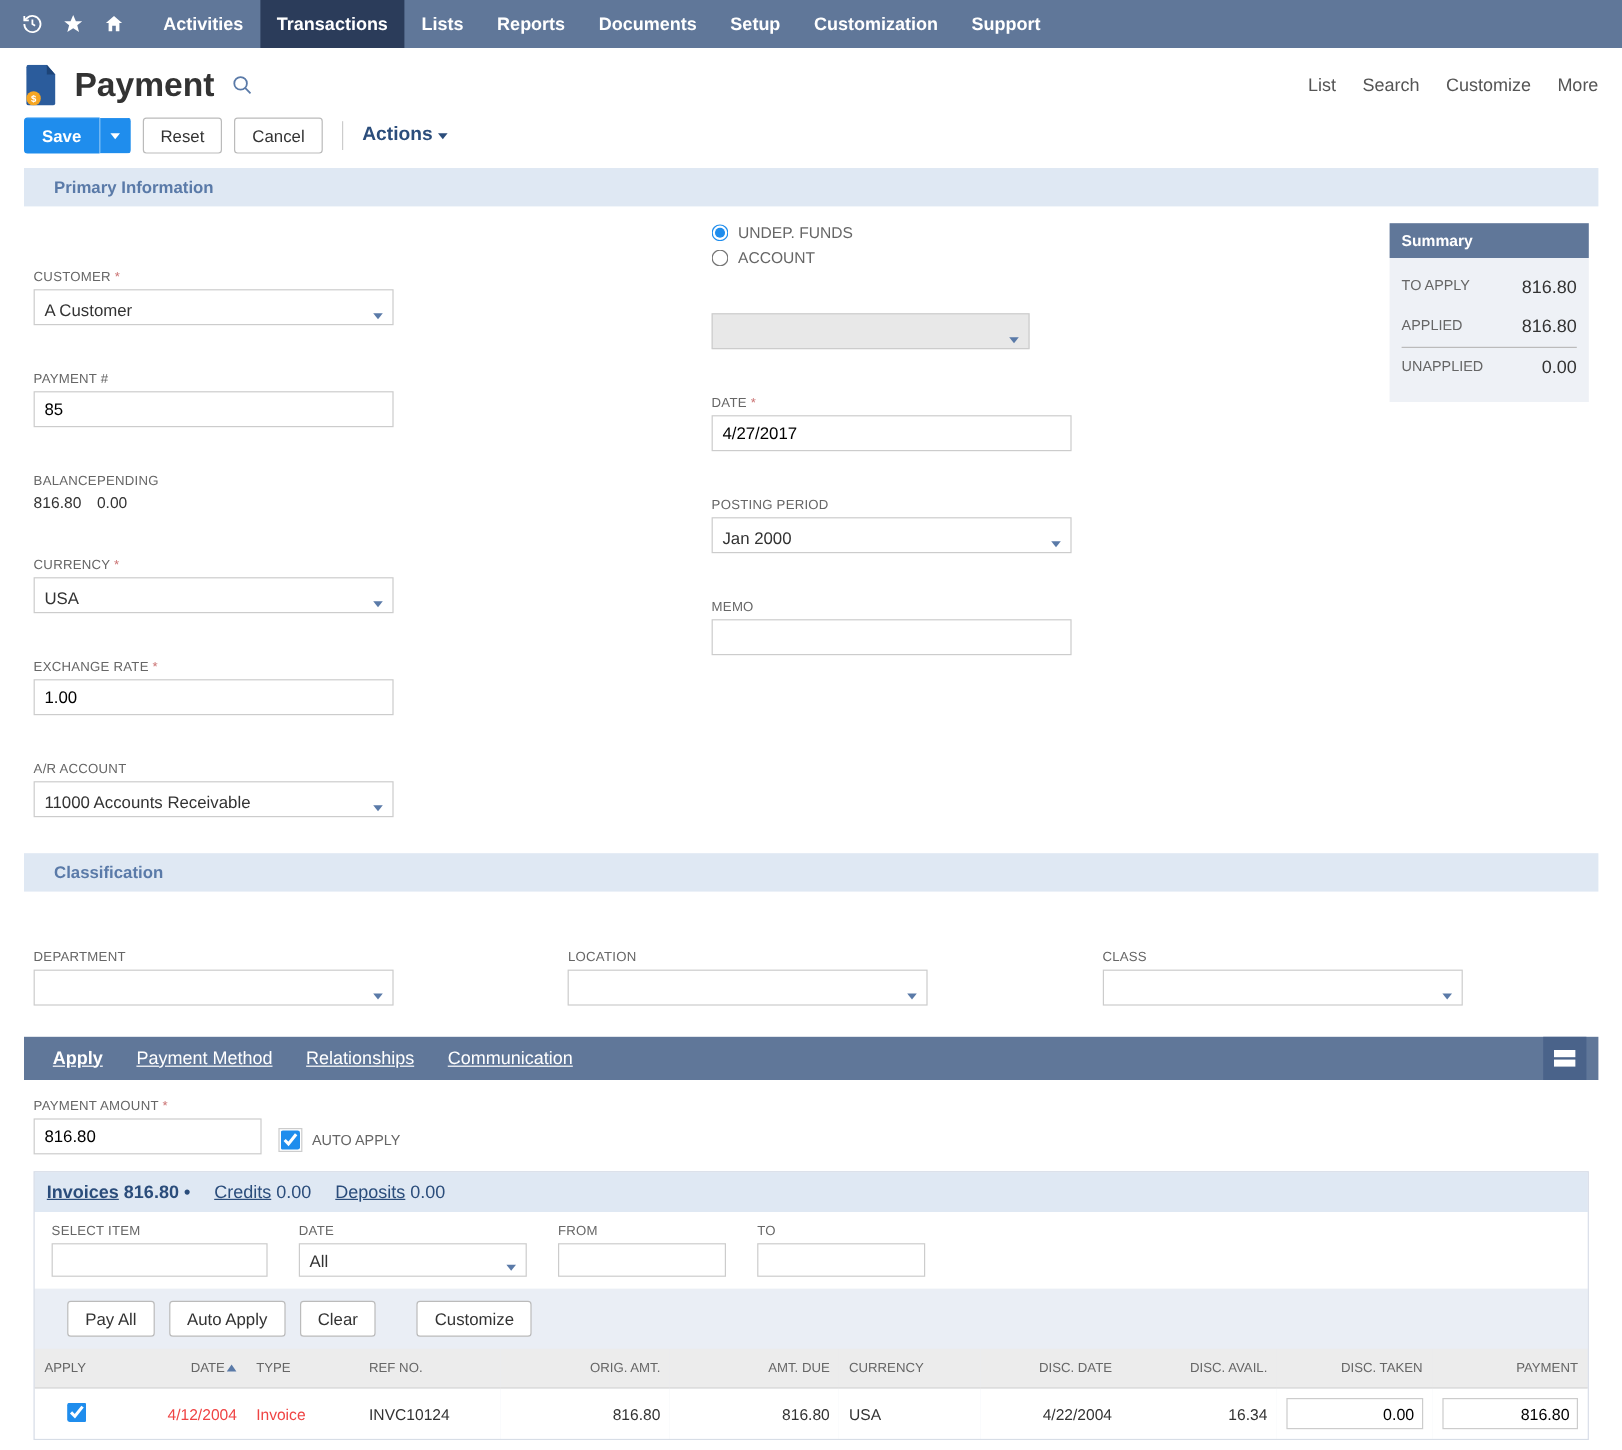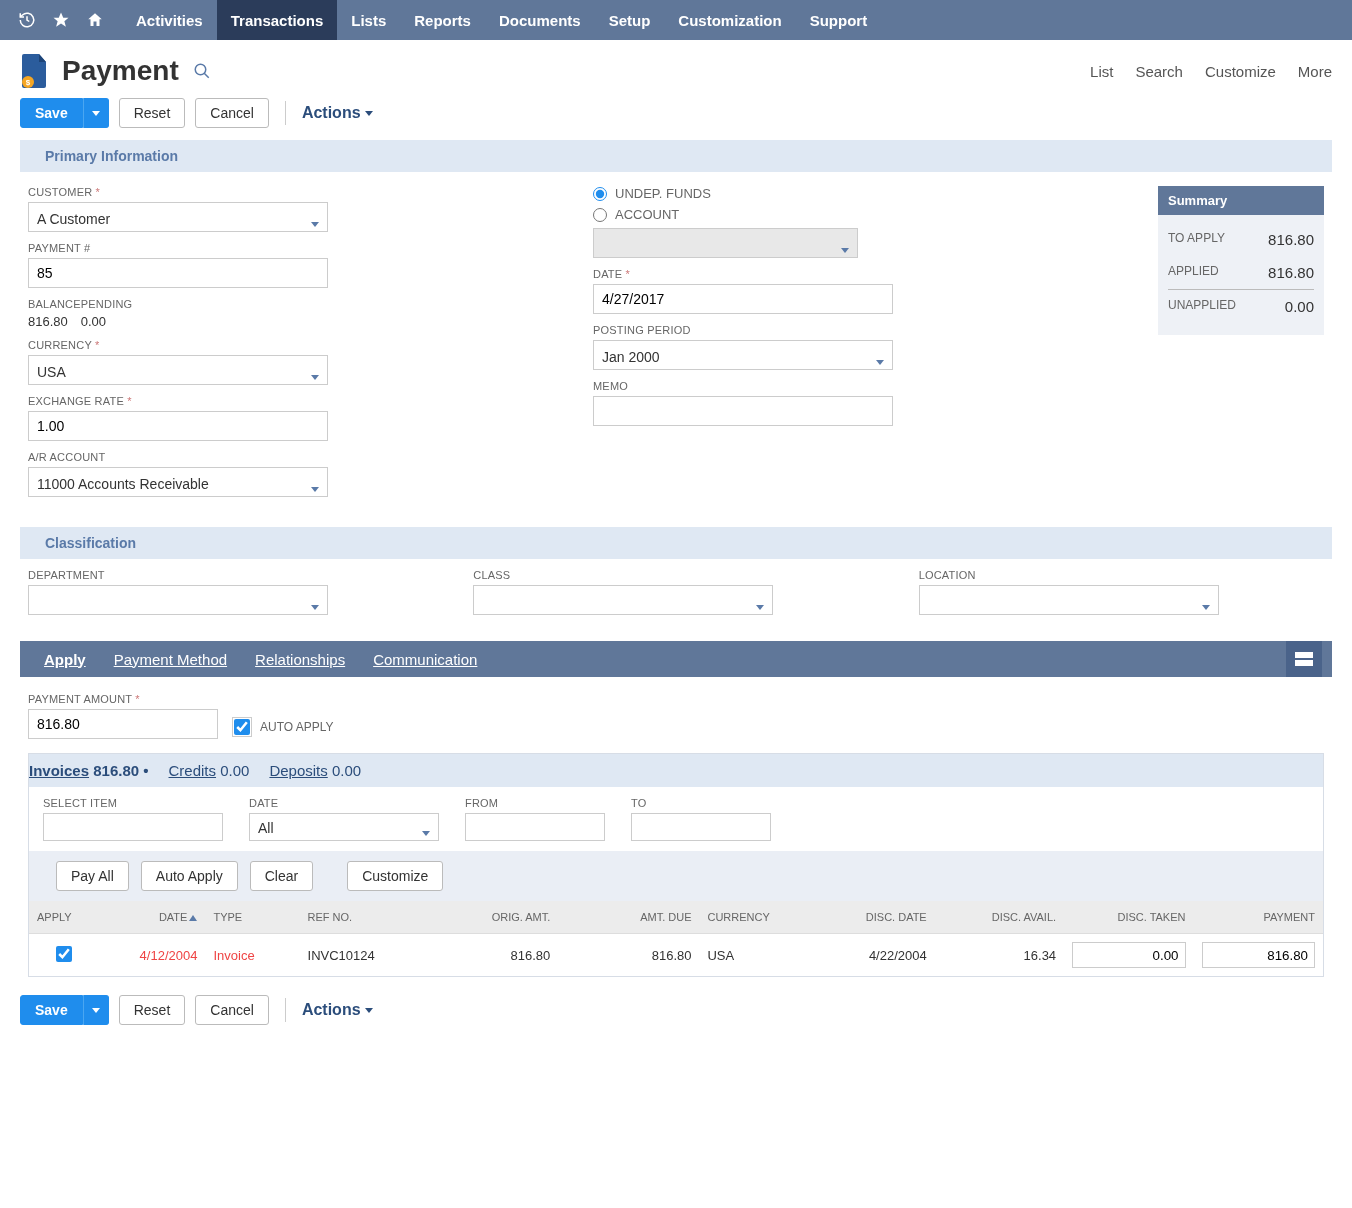--- a/index.html
+++ b/index.html
@@ -23,21 +23,21 @@
   .btn.primary { background:#1f8ded; border-color:#1f8ded; color:#fff; font-weight:600; border-radius:3px 0 0 3px; padding:6px 14px;}
   .btn-split { display:flex; }
   .btn-split .caret { background:#1f8ded; border:1px solid #1f8ded; border-left:1px solid #4aa6f1; color:#fff; padding:6px 8px; border-radius:0 3px 3px 0; cursor:pointer; display:flex; align-items:center;}
   .vdiv { width:1px; height:24px; background:#ccc; margin:0 6px; }
   .actions-link { color:#2b4d7b; font-weight:600; font-size:16px; display:flex; align-items:center; gap:4px; cursor:pointer;}
   .caret-down { width:0; height:0; border-left:4px solid transparent; border-right:4px solid transparent; border-top:5px solid currentColor; display:inline-block;}
 
   .section-header { background:#dfe8f3; color:#5a7aa8; font-weight:600; padding:8px 25px; margin: 0 20px; font-size:14px;}
   .form-area { display:flex; padding:14px 28px 20px; gap:40px; }
   .col { flex:1 1 0; }
-  .field { margin-bottom:10px; }
+  .field { margin-bottom:10px;margin-top:39px; }
   .lbl { font-size:11px; color:#666; letter-spacing:.2px; display:block; margin-bottom:4px; }
   .req::after { content:" *"; color:#c77; }
   .input, .select { width:300px; height:30px; border:1px solid #ccc; padding:4px 8px; font-size:14px; background:#fff; }
   .select { position:relative; display:flex; align-items:flex-end; justify-content:space-between; cursor:pointer; }
   .select .caret-down { color:#5a7aa8; margin-left:8px;}
   .select.disabled { background:#e8e8e8; color:#999;}
   .pair { display:flex; }
   .pair .sub { display:flex; flex-direction:column; }
   .pair .sub .lbl { margin-bottom:4px;}
   .radio-row { display:flex; align-items:center; gap:8px; margin-bottom:6px; font-size:13px; color:#666; }
@@ -57,21 +57,21 @@
   .subtab.active { font-weight:700; }
   .subtab .ul { text-decoration:underline; }
   .subtabs .right-ic { margin-left:auto; background:#4a638a; width:36px; height:36px; display:flex; align-items:center; justify-content:center; cursor:pointer;}
 
   .apply-area { padding:16px 28px 6px; display:flex; align-items:flex-end; gap:14px; }
   .apply-area .input { width:190px; }
   .chk-row { display:flex; align-items:center; gap:6px; border:1px solid #ccc; width:20px; height:20px; justify-content:center;}
   .chk-label { color:#666; font-size:12px; margin-left:4px; margin-bottom:6px;}
   
   .inner-tabs { margin:8px 28px 0; border:1px solid #d7dde6; background:#eaeef5;}
-  .inner-tabs-head { background:#dfe8f3; display:flex; gap:20px; padding:8px 0; font-size:15px; align-items:center;}
+  .inner-tabs-head { background:#dfe8f3; display:flex; gap:20px; padding:8px 10px; font-size:15px; align-items:center;}
   .inner-tabs-head .it { color:#2b4d7b; cursor:pointer;}
   .inner-tabs-head .it.active { font-weight:700; }
   .inner-tabs-head .dot::after{content:" \2022"; color:#2b4d7b; font-weight:700;}
   .filter-row { display:flex; gap:26px; padding:10px 14px; background:#fff; }
   .filter-row .fld { display:flex; flex-direction:column; }
   .filter-row .fld .lbl{ font-size:11px; color:#666; margin-bottom:4px;}
   .filter-row .input { width:180px; height:28px;}
   .filter-row .select { width:190px; height:28px;}
   .btn-row { padding:10px 27px; background:#eaeef5; display:flex; gap:12px; }
   
@@ -262,30 +262,30 @@
       <div class="field">
         <span class="lbl">DEPARTMENT</span>
         <div class="select">
           <span></span>
           <span class="caret-down"></span>
         </div>
       </div>
     </div>
   <div class="col">
       <div class="field">
-        <span class="lbl">CLASS</span>
+        <span class="lbl">LOCATION</span>
         <div class="select">
           <span></span>
           <span class="caret-down"></span>
         </div>
       </div>
     </div>
   <div class="col">
       <div class="field">
-        <span class="lbl">LOCATION</span>
+        <span class="lbl">CLASS</span>
         <div class="select">
           <span></span>
           <span class="caret-down"></span>
         </div>
       </div>
     </div>
 </div>
 
 <div class="subtabs">
   <div class="subtab active"><span style="text-decoration:underline">Apply</span></div>

